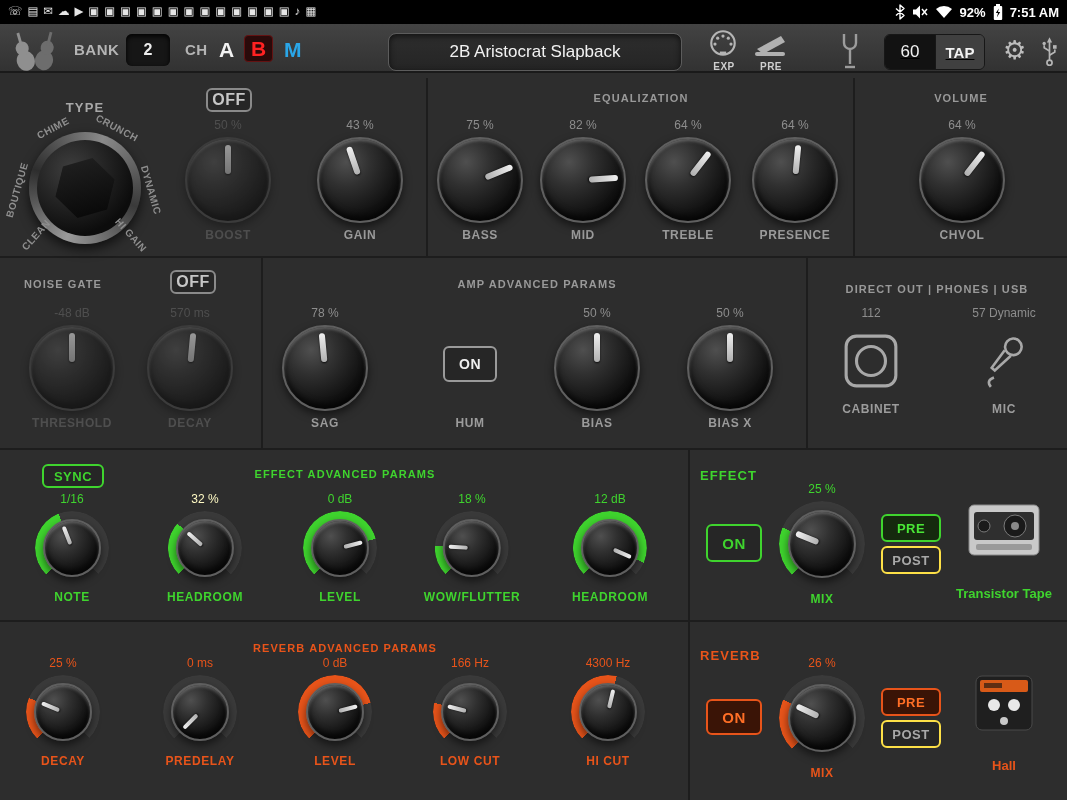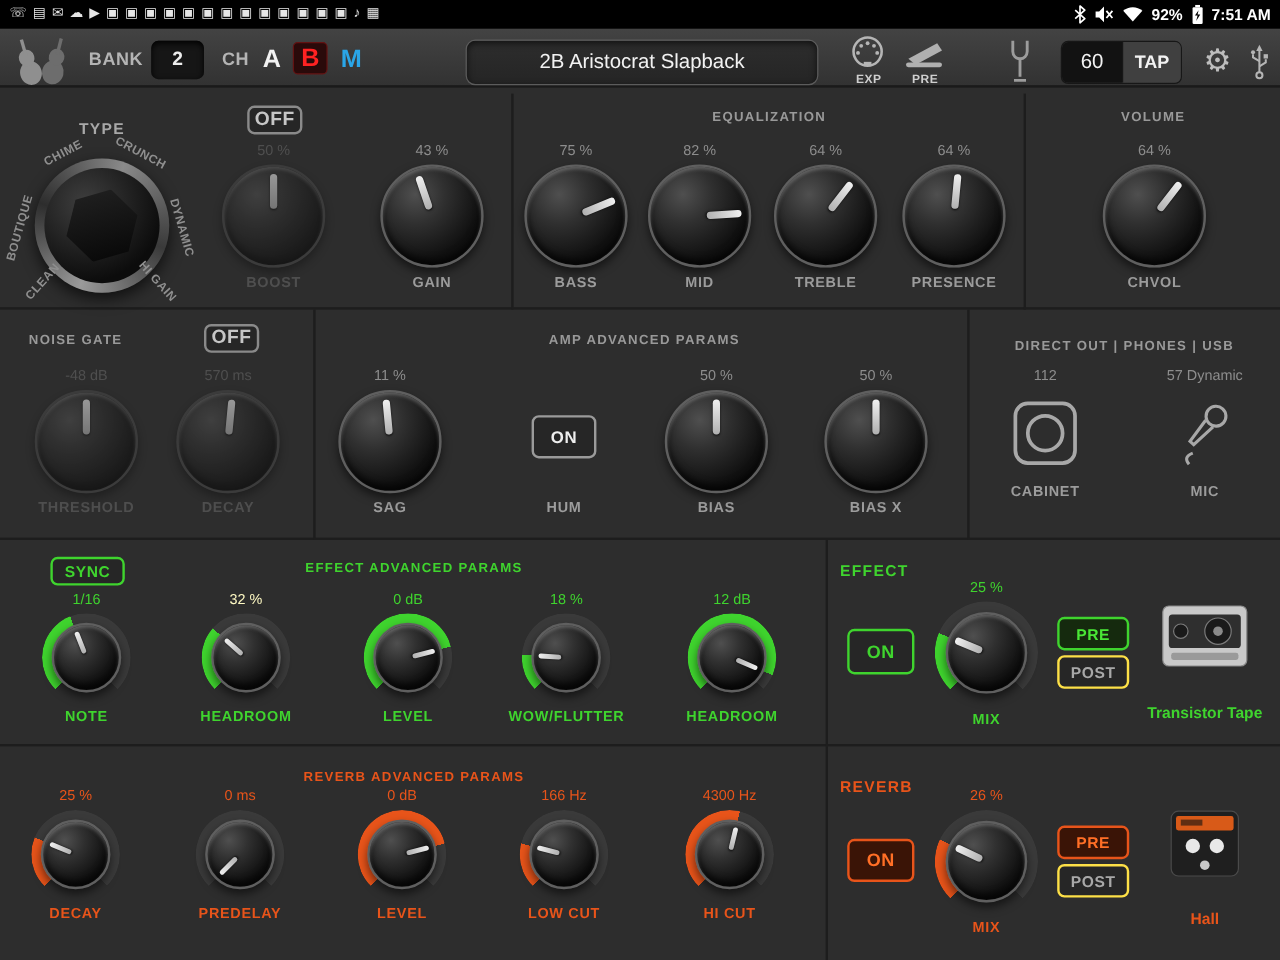--- a/index.html
+++ b/index.html
@@ -20,21 +20,21 @@
   .bank-box{width:44px;height:32px;background:#161616;border-radius:6px;color:#ededed;font-size:16px;font-weight:bold;
     display:flex;align-items:center;justify-content:center;box-shadow:inset 0 2px 5px #000;}
   .ch{font-size:21px;font-weight:bold;line-height:1;}
   .ch-a{color:#f2f2f2;}
   .ch-b{color:#ff2222;background:#2a0a0a;border:1px solid #641212;border-radius:4px;padding:2px 6px;}
   .ch-m{color:#2aa6e8;}
   .preset-box{width:292px;height:36px;background:linear-gradient(#2d2d2d,#252525);border:1px solid #5c5c5c;border-radius:8px;
     display:flex;align-items:center;justify-content:center;color:#f2f2f2;font-size:17px;font-weight:normal;
     box-shadow:inset 0 2px 6px rgba(0,0,0,.65);}
   .h-icon-label{color:#cfcfcf;font-size:10px;font-weight:bold;text-align:center;letter-spacing:.5px;}
-  .tempo{display:flex;height:34px;border-radius:6px;overflow:hidden;border:1px solid #171717;}
+  .tempo{display:flex;height:34px;border-radius:6px;overflow:hidden;border:1px solid #171717;text-decoration:underline;}
   .tempo-val{width:50px;background:#121212;color:#f2f2f2;font-size:17px;display:flex;align-items:center;justify-content:center;}
   .tempo-tap{width:48px;background:#404040;color:#f2f2f2;font-size:15px;font-weight:bold;display:flex;align-items:center;justify-content:center;border-left:1px solid #171717;}
   .gear{font-size:26px;color:#bdbdbd;line-height:1;}
 
   
   .main{position:absolute;top:78px;left:0;width:1067px;height:722px;}
   .sec{position:absolute;box-sizing:border-box;border:0 solid #1d1d1d;}
   .sec-title{position:absolute;transform:translateX(-50%);font-size:11px;font-weight:bold;color:#999;
     letter-spacing:1.1px;white-space:nowrap;}
   .sec-title.big{font-size:13px;color:#a8a8a8;}
@@ -330,21 +330,21 @@
         <div class="kwrap">
           <div class="kn">
             <div class="ptr" style="transform: rotate(5.4deg);"></div>
           </div>
         </div>
         <div class="kl">DECAY</div>
       </div>
 
     <span class="sec-title" style="left:537px;top:200px">AMP ADVANCED PARAMS</span>
     <div class="kgroup sz-lg" style="left:325px;top:228px">
-        <div class="kv">11 %</div>
+        <div class="kv">78 %</div>
         <div class="kwrap">
           <div class="kn">
             <div class="ptr" style="transform: rotate(-5.4deg);"></div>
           </div>
         </div>
         <div class="kl">SAG</div>
       </div>
     <span class="pill white" style="left:443px;top:268px;width:54px;height:36px">ON</span>
     <span class="free-label" style="left:470px;top:338px">HUM</span>
     <div class="kgroup sz-lg" style="left:597px;top:228px">

